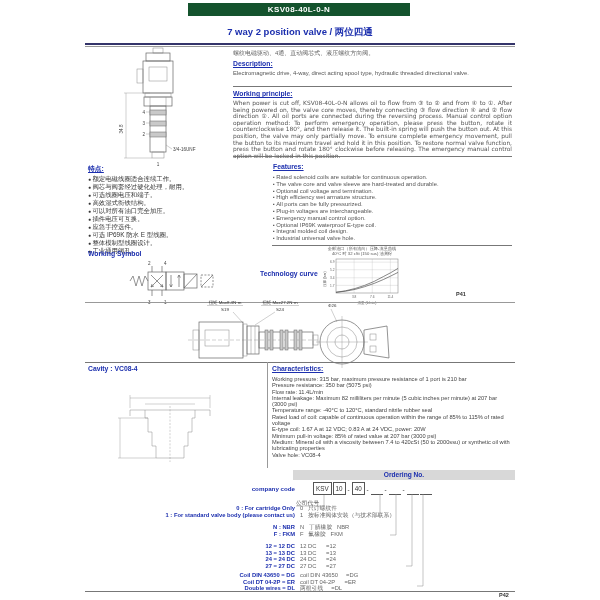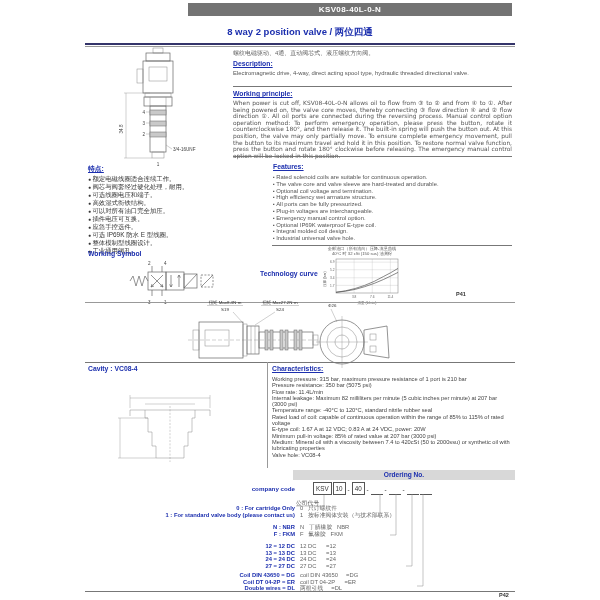--- a/index.html
+++ b/index.html
@@ -1,21 +1,21 @@
 <!DOCTYPE html>
 <html><head>
 <meta charset="utf-8">
 <style>
   html,body{margin:0;padding:0;background:#fff;}
   #page{position:relative;width:600px;height:600px;background:#fff;overflow:hidden;
         font-family:"Liberation Sans",sans-serif;color:#444;}
   .abs{position:absolute;}
   .blue{color:#1c2fae;font-weight:bold;}
   .uline{text-decoration:underline;}
-  .titlebar{left:188px;top:3px;width:324px;height:13px;background:#737373;color:#fff;
+  .titlebar{left:188px;top:3px;width:222px;height:13px;background:#14532d;color:#fff;
             font-size:8px;font-weight:bold;text-align:center;line-height:13px;letter-spacing:.4px;}
   .subtitle{left:85px;top:26px;width:430px;text-align:center;font-size:9.5px;}
   .rule{border-top:1px solid #777;}
   .rule-dark{border-top:2px solid #34346a;}
   .small{font-size:6px;line-height:7px;color:#666;}
   .body-txt{font-size:5.9px;line-height:6.6px;color:#555;text-align:justify;}
   .sec-head{font-size:6.8px;}
   .feat-zh .li{font-size:6.4px;line-height:7px;color:#333;white-space:pre;}
   .feat-zh .li::before{content:"● ";font-size:5px;}
   .feat-en .li{font-size:5.9px;line-height:6.8px;color:#555;}
@@ -48,21 +48,21 @@
   svg .dash{stroke-dasharray:2 1.4;}
 </style>
 </head>
 <body>
 
 <div id="page">
 
   <div class="abs titlebar">
     <span>KSV08-40L-0-N</span>
   </div>
-  <div class="abs subtitle blue">8 way 2 position valve / 两位四通</div>
+  <div class="abs subtitle blue">7 way 2 position valve / 两位四通</div>
   <div class="abs rule-dark" style="left:85px;top:43px;width:430px;"></div>
   <div class="abs rule" style="left:85px;top:46px;width:430px;border-color:#999;"></div>
 
   <svg class="abs" style="left:112px;top:47px;" width="96" height="120" viewBox="0 0 96 120">
     <rect class="ln2" x="41" y="1" width="10" height="5"></rect>
     <rect class="ln" x="34" y="6" width="24" height="8"></rect>
     <rect class="ln" x="31" y="14" width="30" height="32"></rect>
     <rect class="ln2" x="37" y="20" width="18" height="14"></rect>
     <rect class="ln2" x="25" y="22" width="6" height="14"></rect>
     <rect class="ln2" x="33" y="46" width="26" height="4"></rect>

